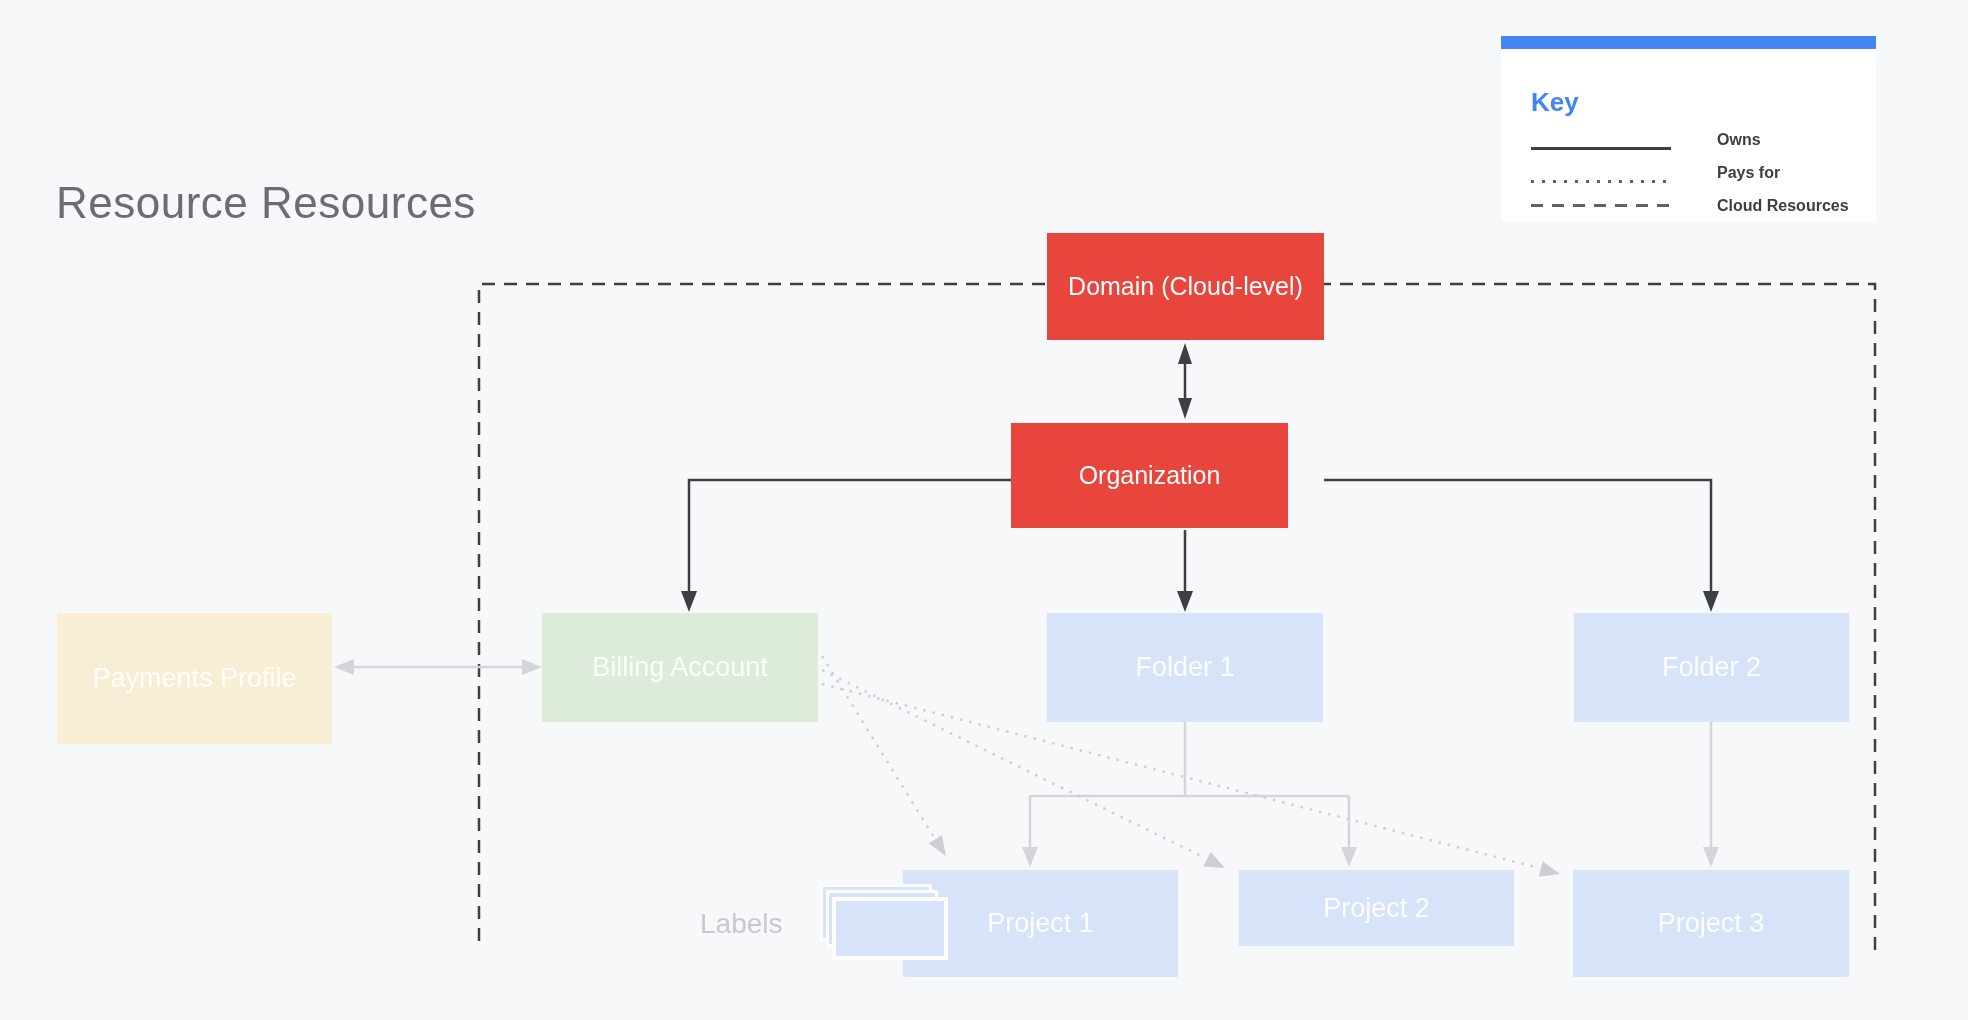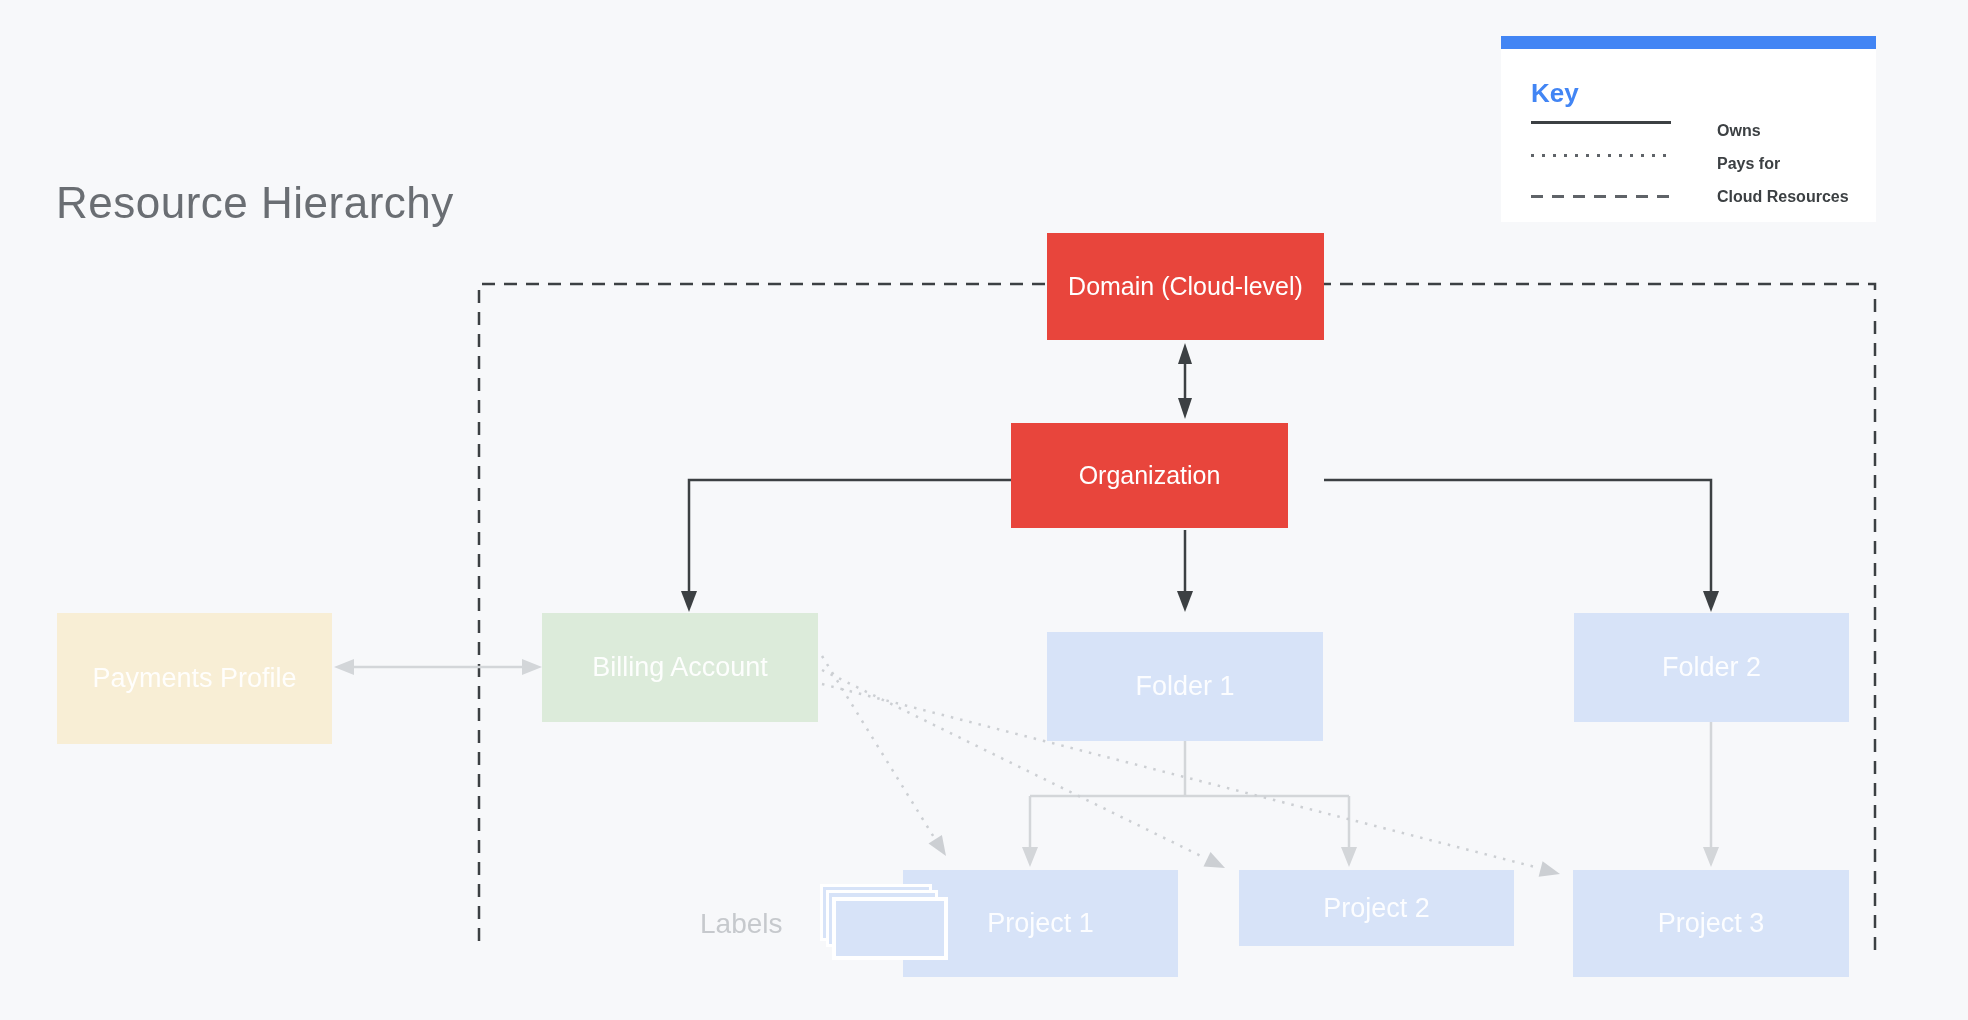--- a/index.html
+++ b/index.html
@@ -28,56 +28,56 @@
   
   .node{position:absolute;display:flex;align-items:center;justify-content:center;
     z-index:2;box-sizing:border-box;text-align:center;}
   .node.red{background:var(--red);color:#fff;font-size:25px;font-weight:400;}
   .node .b{font-weight:400;}
   .node.pastel{font-size:27px;color:rgba(255,255,255,0.93);font-weight:400;}
   .n-domain{left:1047px;top:233px;width:277px;height:107px;}
   .n-org{left:1011px;top:423px;width:277px;height:105px;}
   .n-payments{left:57px;top:613px;width:275px;height:131px;background:var(--tan);}
   .n-billing{left:542px;top:613px;width:276px;height:109px;background:var(--green);}
-  .n-folder1{left:1047px;top:613px;width:276px;height:109px;background:var(--blue);margin-top:19px;}
+  .n-folder1{left:1047px;top:613px;width:276px;height:109px;background:var(--blue);}
   .n-folder2{left:1574px;top:613px;width:275px;height:109px;background:var(--blue);}
   .n-project1{left:903px;top:870px;width:275px;height:107px;background:var(--blue);}
   .n-project2{left:1239px;top:870px;width:275px;height:76px;background:var(--blue);}
   .n-project3{left:1573px;top:870px;width:276px;height:107px;background:var(--blue);}
 
   
   .labels-text{position:absolute;left:700px;top:908px;font-size:28px;color:var(--muted-label);z-index:3;}
   .labels-icon{position:absolute;left:820px;top:884px;width:134px;height:84px;z-index:3;}
   .labels-icon .card{position:absolute;background:var(--blue);border:3px solid var(--white);
     width:112px;height:57px;box-sizing:border-box;}
   .labels-icon .c1{left:0;top:0;}
   .labels-icon .c2{left:6px;top:6px;}
   .labels-icon .c3{left:12px;top:13px;width:116px;height:63px;border-width:4px;}
 
   
   .key-panel{position:absolute;left:1501px;top:36px;width:375px;height:186px;z-index:5;
     background:var(--white);box-sizing:border-box;}
   .key-bar{height:13px;background:var(--key-blue);}
-  .key-body{padding:29px 0 0 30px;}
+  .key-body{padding:38px 0 0 30px;}
   .key-title{font-size:26px;font-weight:700;color:var(--key-blue);margin:0 0 12px 0;}
-  .key-row{display:flex;align-items:flex-start;margin-bottom:13px;}
+  .key-row{display:flex;align-items:flex-end;margin-bottom:13px;}
   .key-row.top{align-items:flex-start;margin-bottom:0;}
   .key-row.top .line-sample{margin-top:8px;}
   .line-sample{width:140px;height:3px;flex:none;}
   .line-sample.solid{background:var(--dark-line);}
   .line-sample.dotted{background:repeating-linear-gradient(to right,#5F6368 0 3px,transparent 3px 11px);}
   .line-sample.dashed{background:repeating-linear-gradient(to right,#5F6368 0 12px,transparent 12px 21px);}
   .key-label{margin-left:46px;width:140px;font-size:16px;font-weight:700;color:var(--dark-line);line-height:1.25;}
 </style>
 </head>
 <body>
 
 <div class="canvas">
 
-  <div class="page-title">Resource Hierarchy</div>
+  <div class="page-title">Resource Resources</div>
 
   <svg class="overlay" viewBox="0 0 1968 1020" aria-hidden="true">
 
     <path class="s-dash" d="M479,941 L479,284 L1875,284 L1875,952"></path>
 
     <g class="dark">
 
       <line x1="1185" y1="361" x2="1185" y2="401"></line>
       <polygon points="1185,343 1178,364 1192,364"></polygon>
       <polygon points="1185,419 1178,398 1192,398"></polygon>

